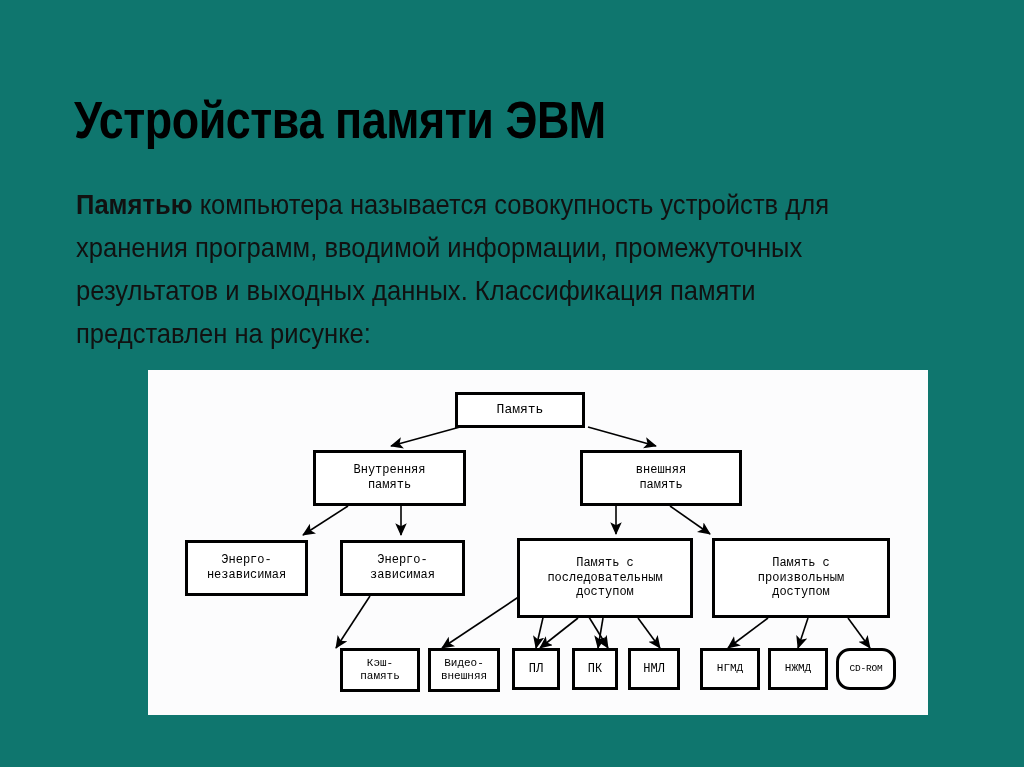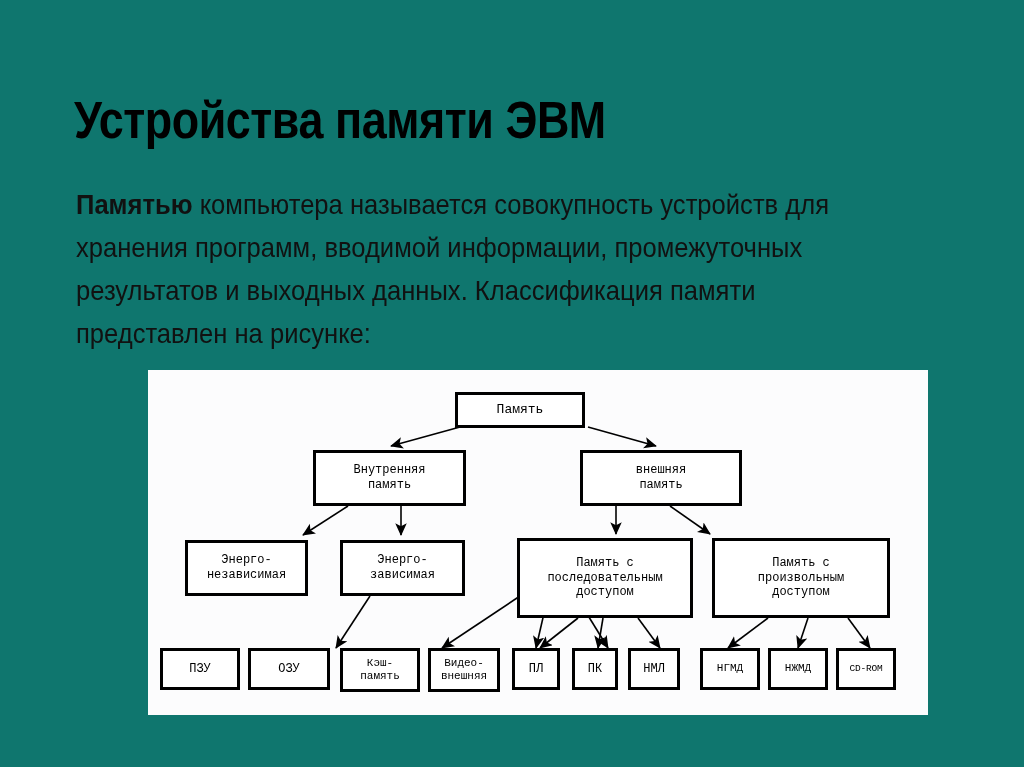--- a/index.html
+++ b/index.html
@@ -156,26 +156,20 @@
       <span>Память с
 последовательным
 доступом</span>
     </div>
     <div class="node n-small" style="left:564px; top:168px; width:178px; height:80px; white-space:pre-line;">
       <span>Память с
 произвольным
 доступом</span>
     </div>
 
-    <div class="node n-small" style="left:12px; top:278px; width:80px; height:42px;">
-      <span>ПЗУ</span>
-    </div>
-    <div class="node n-small" style="left:100px; top:278px; width:82px; height:42px;">
-      <span>ОЗУ</span>
-    </div>
     <div class="node n-tiny" style="left:192px; top:278px; width:80px; height:44px; white-space:pre-line;">
       <span>Кэш-
 память</span>
     </div>
     <div class="node n-tiny" style="left:280px; top:278px; width:72px; height:44px; white-space:pre-line;">
       <span>Видео-
 внешняя</span>
     </div>
 
     <div class="node n-small" style="left:364px; top:278px; width:48px; height:42px;">
@@ -187,18 +181,18 @@
     <div class="node n-small" style="left:480px; top:278px; width:52px; height:42px;">
       <span>НМЛ</span>
     </div>
 
     <div class="node n-tiny" style="left:552px; top:278px; width:60px; height:42px;">
       <span>НГМД</span>
     </div>
     <div class="node n-tiny" style="left:620px; top:278px; width:60px; height:42px;">
       <span>НЖМД</span>
     </div>
-    <div class="node n-xtiny" style="left:688px; top:278px; width:60px; height:42px;">
+    <div class="node n-xtiny" style="left:688px; top:278px; width:60px; height:42px;border-radius:14px;">
       <span>CD-ROM</span>
     </div>
 
   </div>
 </div>
 
 </body></html>

